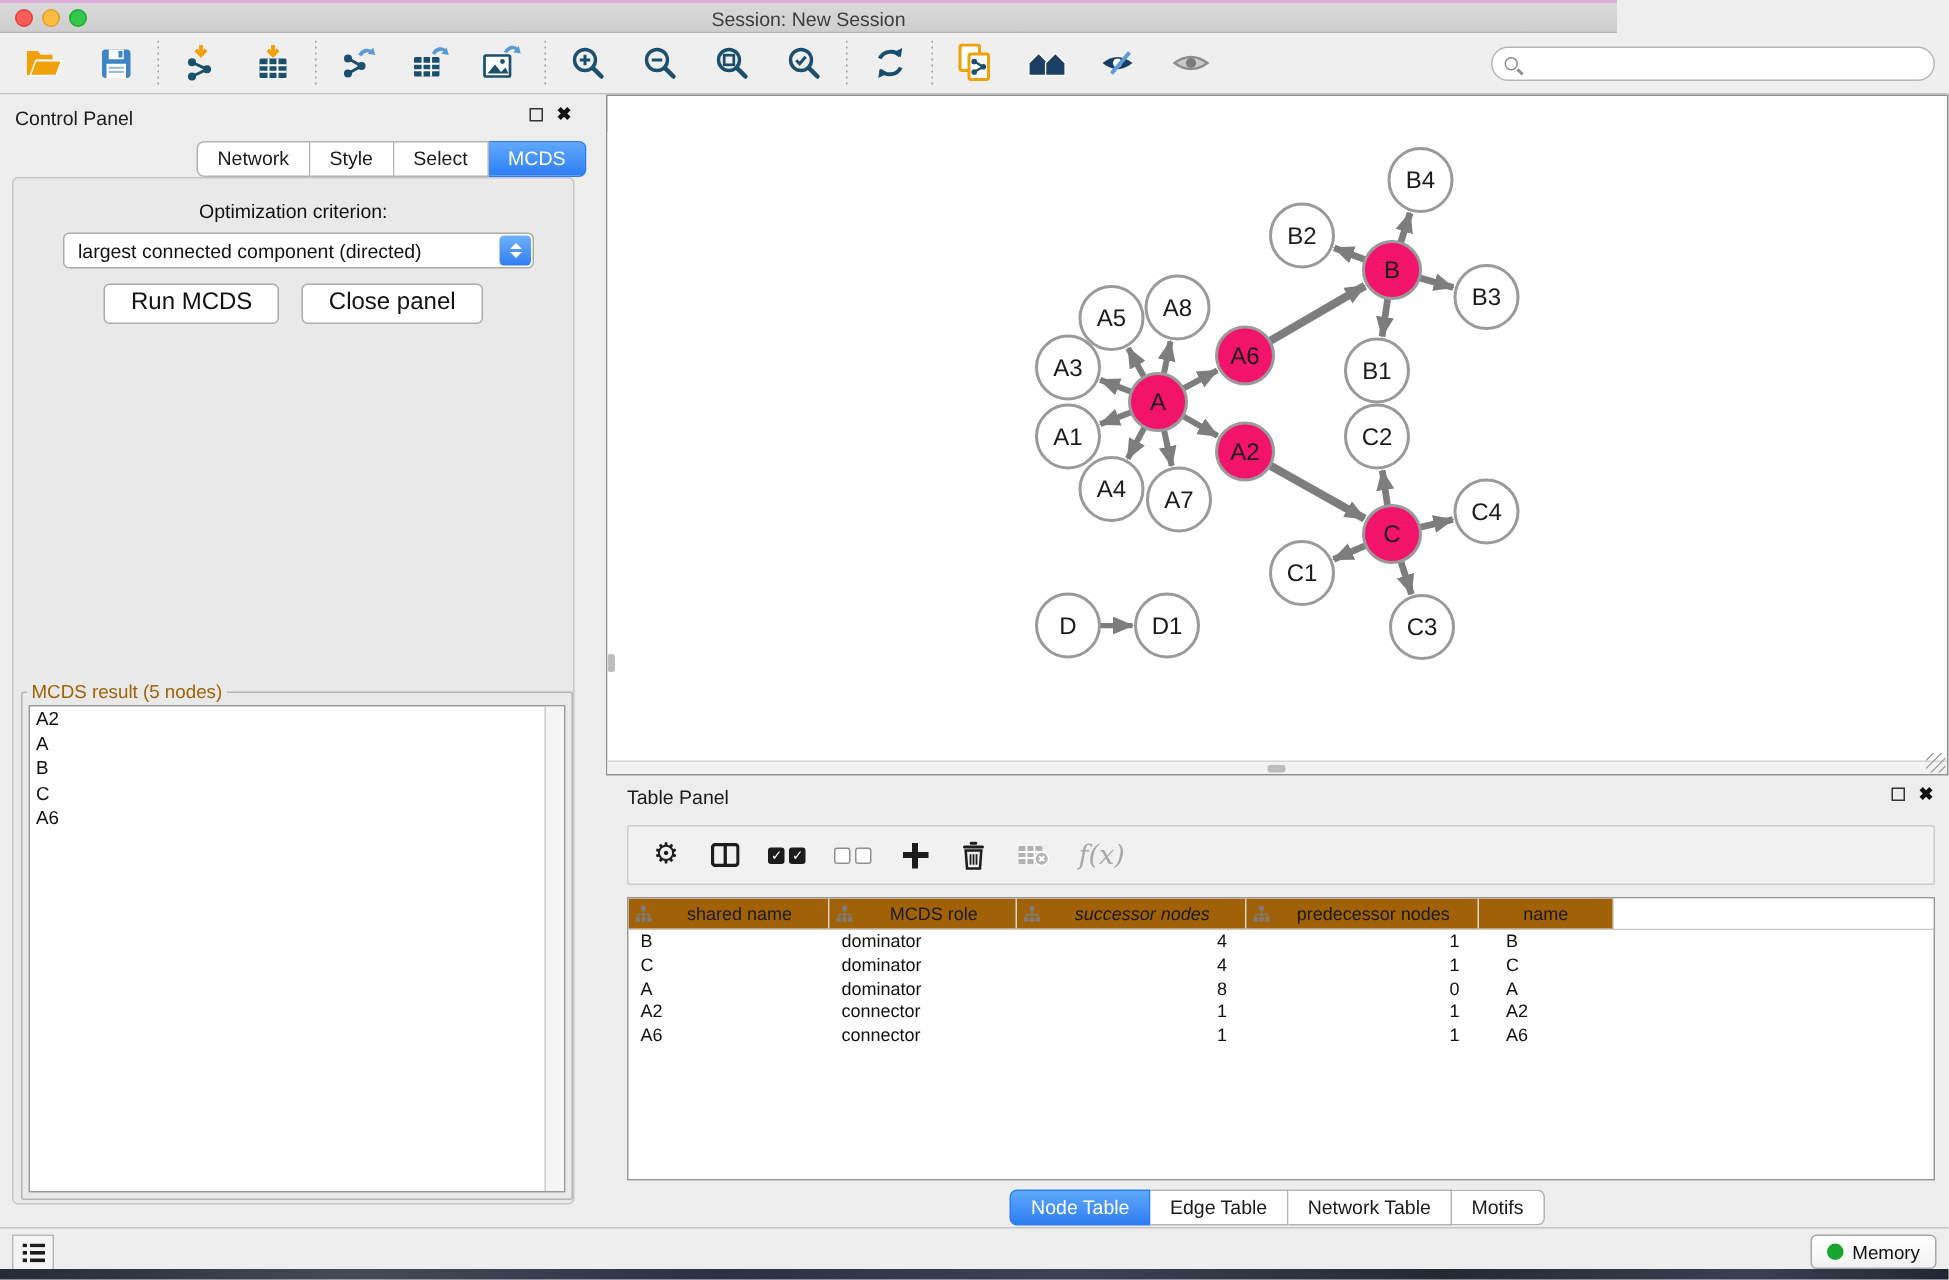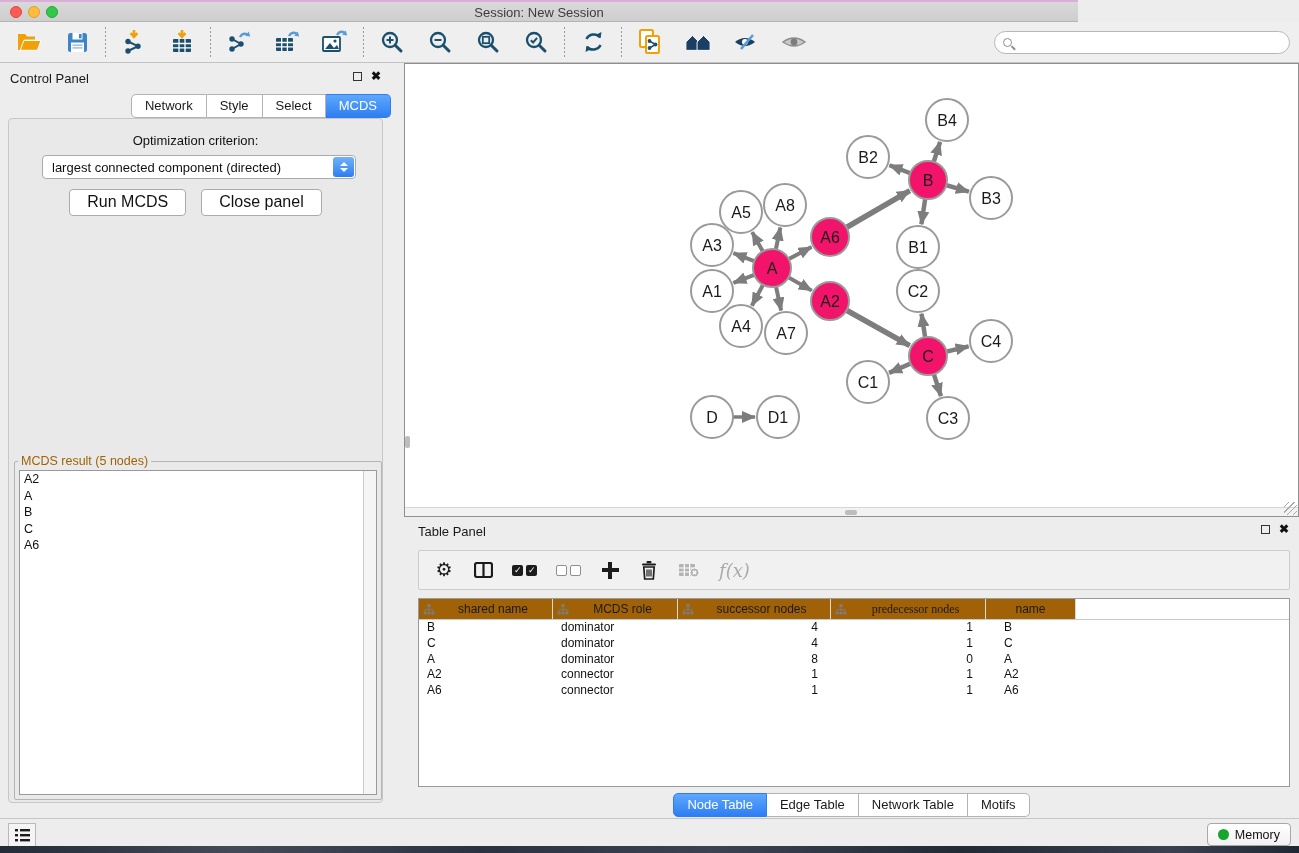--- a/index.html
+++ b/index.html
@@ -484,33 +484,33 @@
               <g fill="#7d7d7d">
                 <rect x="4.4" y="0" width="3.2" height="3"></rect>
                 <rect x="0.6" y="7.6" width="3" height="2.8"></rect>
                 <rect x="4.5" y="7.6" width="3" height="2.8"></rect>
                 <rect x="8.4" y="7.6" width="3" height="2.8"></rect>
               </g>
               <path d="M6 3v2.6M2.1 5.6h7.8M2.1 5.6v2M6 5.6v2M9.9 5.6v2" stroke="#7d7d7d" stroke-width="1" fill="none"></path>
             </svg>
             <span class="lbl">MCDS role</span>
           </div>
-          <div class="th" style="width: 153px;">
+          <div class="th" style="width: 153px; font-style: italic;">
             <svg width="12" height="11" viewBox="0 0 12 11" style="margin-right:3px">
               <g fill="#7d7d7d">
                 <rect x="4.4" y="0" width="3.2" height="3"></rect>
                 <rect x="0.6" y="7.6" width="3" height="2.8"></rect>
                 <rect x="4.5" y="7.6" width="3" height="2.8"></rect>
                 <rect x="8.4" y="7.6" width="3" height="2.8"></rect>
               </g>
               <path d="M6 3v2.6M2.1 5.6h7.8M2.1 5.6v2M6 5.6v2M9.9 5.6v2" stroke="#7d7d7d" stroke-width="1" fill="none"></path>
             </svg>
             <span class="lbl">successor nodes</span>
           </div>
-          <div class="th" style="width: 155px; font-family: Liberation Serif, serif;">
+          <div class="th" style="width: 155px;">
             <svg width="12" height="11" viewBox="0 0 12 11" style="margin-right:3px">
               <g fill="#7d7d7d">
                 <rect x="4.4" y="0" width="3.2" height="3"></rect>
                 <rect x="0.6" y="7.6" width="3" height="2.8"></rect>
                 <rect x="4.5" y="7.6" width="3" height="2.8"></rect>
                 <rect x="8.4" y="7.6" width="3" height="2.8"></rect>
               </g>
               <path d="M6 3v2.6M2.1 5.6h7.8M2.1 5.6v2M6 5.6v2M9.9 5.6v2" stroke="#7d7d7d" stroke-width="1" fill="none"></path>
             </svg>
             <span class="lbl">predecessor nodes</span>

